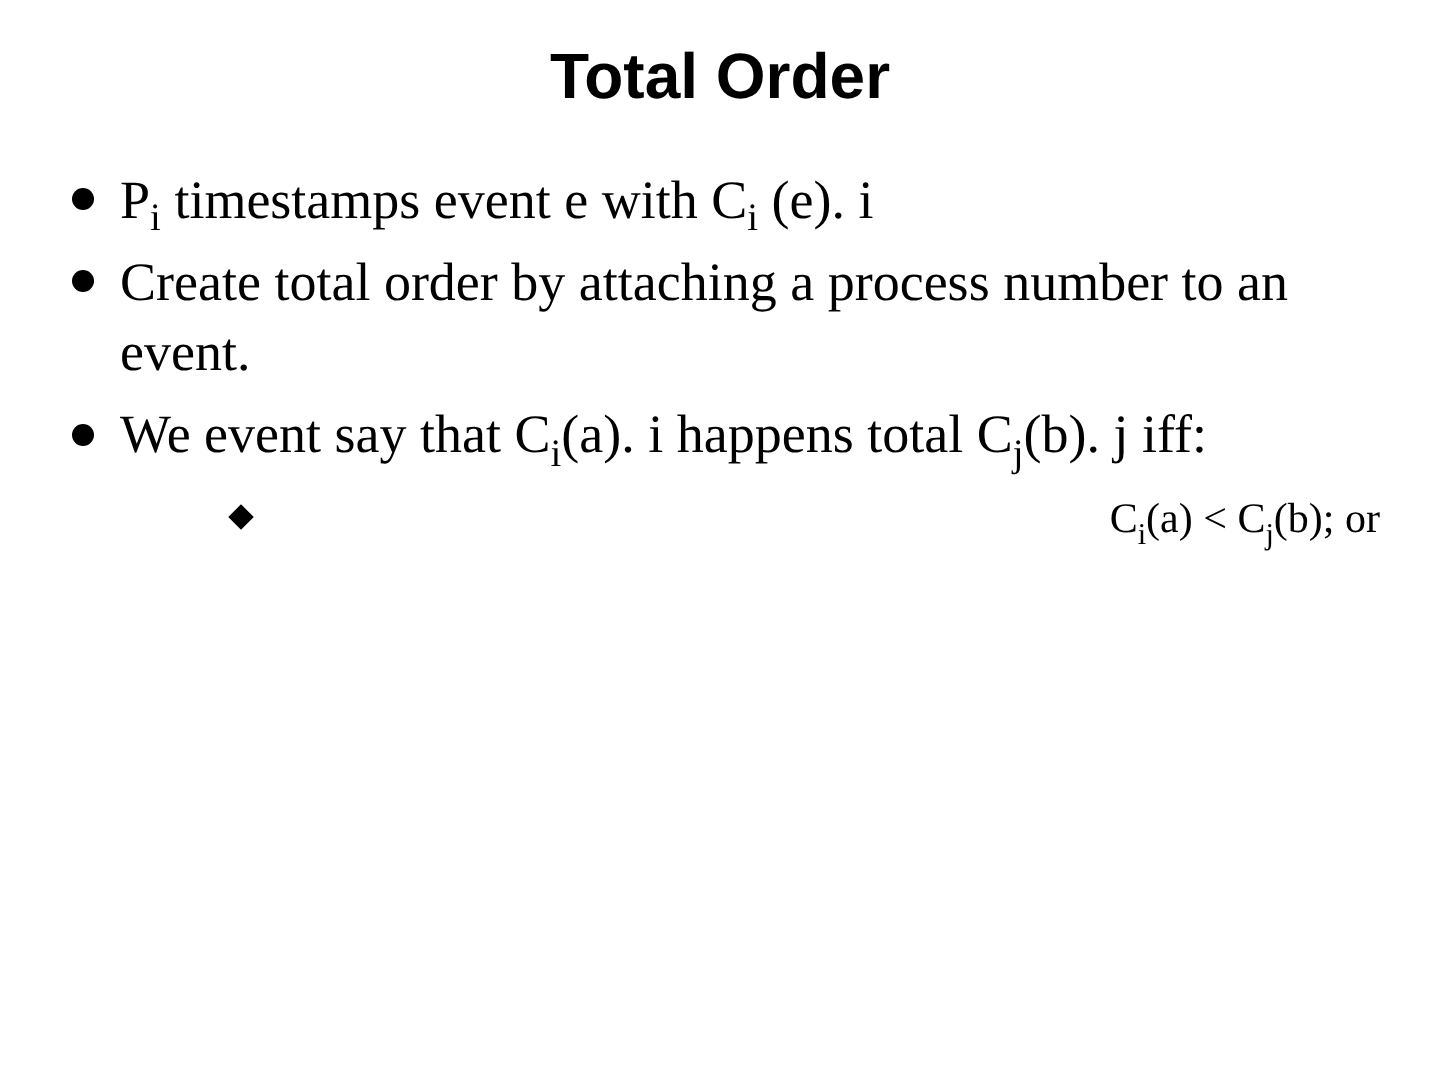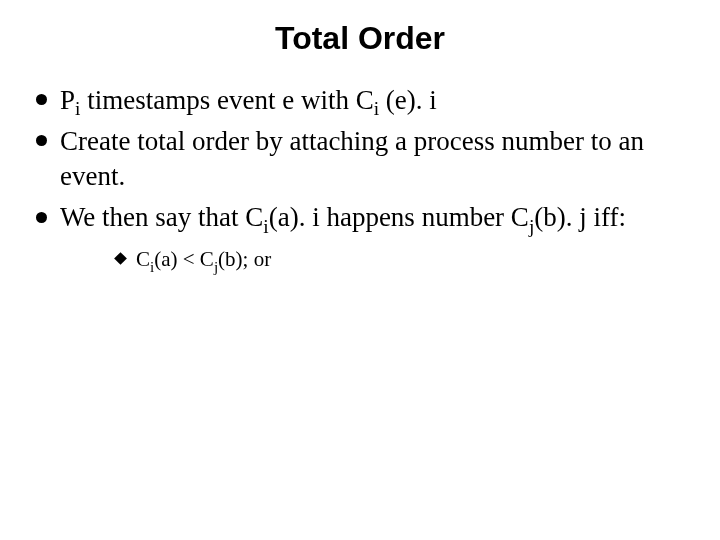--- a/index.html
+++ b/index.html
@@ -43,20 +43,21 @@
     top: 0.42em;
     width: 11px;
     height: 11px;
     background: #000000;
     border-radius: 50%;
   }
   ul.level2 {
     list-style: none;
     padding-left: 0;
     margin: 10px 0 0 54px;
+    text-align: right;
   }
   ul.level2 > li {
     position: relative;
     padding-left: 22px;
     font-size: 21px;
     line-height: 1.35;
     margin-bottom: 2px;
   }
   ul.level2 > li::before {
     content: "";
@@ -82,21 +83,21 @@
   <h1 class="title">Total Order</h1>
 
   <ul class="level1">
     <li>
       <span>P</span><span class="sub">i</span><span> timestamps event e with C</span><span class="sub">i</span><span> (e). i</span>
     </li>
     <li>
       <span>Create total order by attaching a process number to an event.</span>
     </li>
     <li>
-      <span>We then say that C</span><span class="sub">i</span><span>(a). i happens number C</span><span class="sub">j</span><span>(b). j iff:</span>
+      <span>We event say that C</span><span class="sub">i</span><span>(a). i happens total C</span><span class="sub">j</span><span>(b). j iff:</span>
 
       <ul class="level2">
         <li>
           <span>C</span><span class="sub">i</span><span>(a) &lt; C</span><span class="sub">j</span><span>(b); or</span>
         </li>
       </ul>
     </li>
   </ul>
 </div>
 

